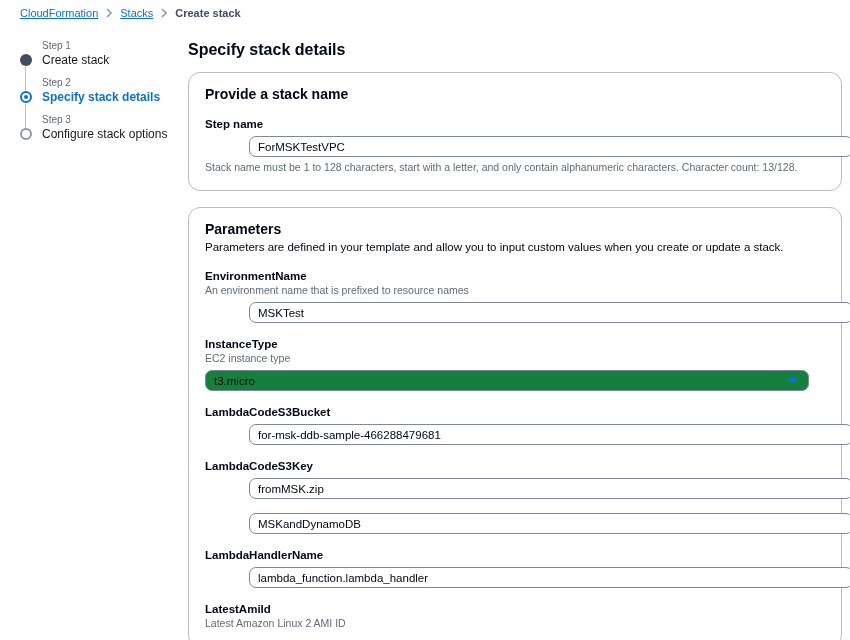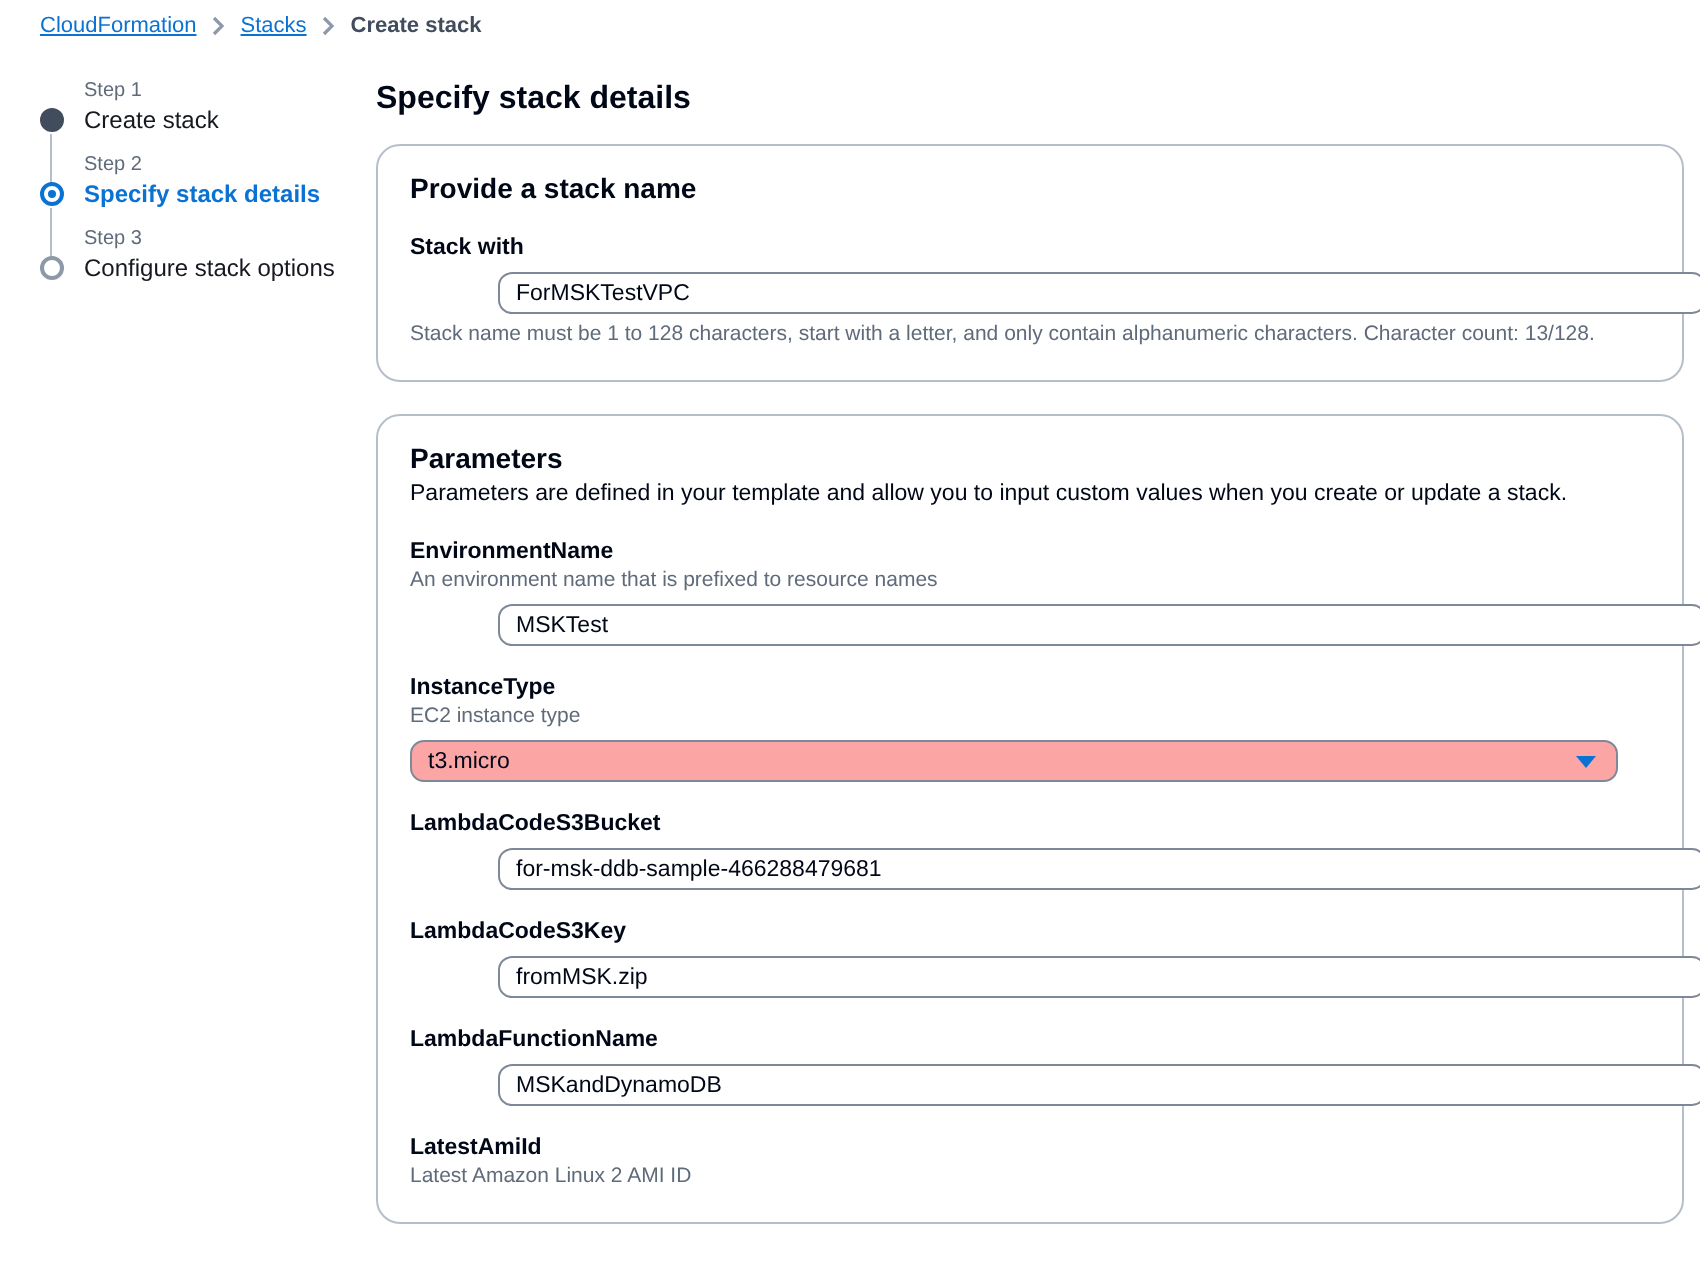--- a/index.html
+++ b/index.html
@@ -154,21 +154,21 @@
     align-items: center;
     justify-content: space-between;
     width: 100%;
     height: 21px;
     margin-top: 5px;
     border: 1px solid #7d8998;
     border-radius: 7px;
     padding: 0 10px 0 8px;
     font-size: 11.5px;
     color: #000716;
-    background: #fca5a5;
+    background: #15803d;
     cursor: pointer;
   }
   .caret-down {
     width: 0; height: 0;
     border-left: 5px solid transparent;
     border-right: 5px solid transparent;
     border-top: 6px solid #0972d3;
   }
 </style>
 </head>
@@ -211,21 +211,21 @@
       </li>
     </ol>
   </aside>
 
   <main class="main">
     <h1 class="page-title">Specify stack details</h1>
 
     <section class="card">
       <h2 class="card-title">Provide a stack name</h2>
       <div class="field">
-        <div class="field-label">Stack with</div>
+        <div class="field-label">Step name</div>
         <input class="text-input" type="text" value="ForMSKTestVPC" style="">
         <div class="constraint">Stack name must be 1 to 128 characters, start with a letter, and only contain alphanumeric characters. Character count: 13/128.</div>
       </div>
     </section>
 
     <section class="card">
       <h2 class="card-title">Parameters</h2>
       <div class="card-desc">Parameters are defined in your template and allow you to input custom values when you create or update a stack.</div>
 
       <div class="field">
@@ -247,24 +247,27 @@
         <div class="field-label">LambdaCodeS3Bucket</div>
         <input class="text-input" type="text" value="for-msk-ddb-sample-466288479681" style="">
       </div>
 
       <div class="field">
         <div class="field-label">LambdaCodeS3Key</div>
         <input class="text-input" type="text" value="fromMSK.zip" style="">
       </div>
 
       <div class="field">
-        <div class="field-label">LambdaFunctionName</div>
         <input class="text-input" type="text" value="MSKandDynamoDB" style="">
       </div>
 
+      <div class="field">
+        <div class="field-label">LambdaHandlerName</div>
+        <input class="text-input" type="text" value="lambda_function.lambda_handler" style="">
+      </div>
 
       <div class="field">
         <div class="field-label">LatestAmiId</div>
         <div class="field-desc">Latest Amazon Linux 2 AMI ID</div>
 
       </div>
 
     </section>
   </main>
 </div>

